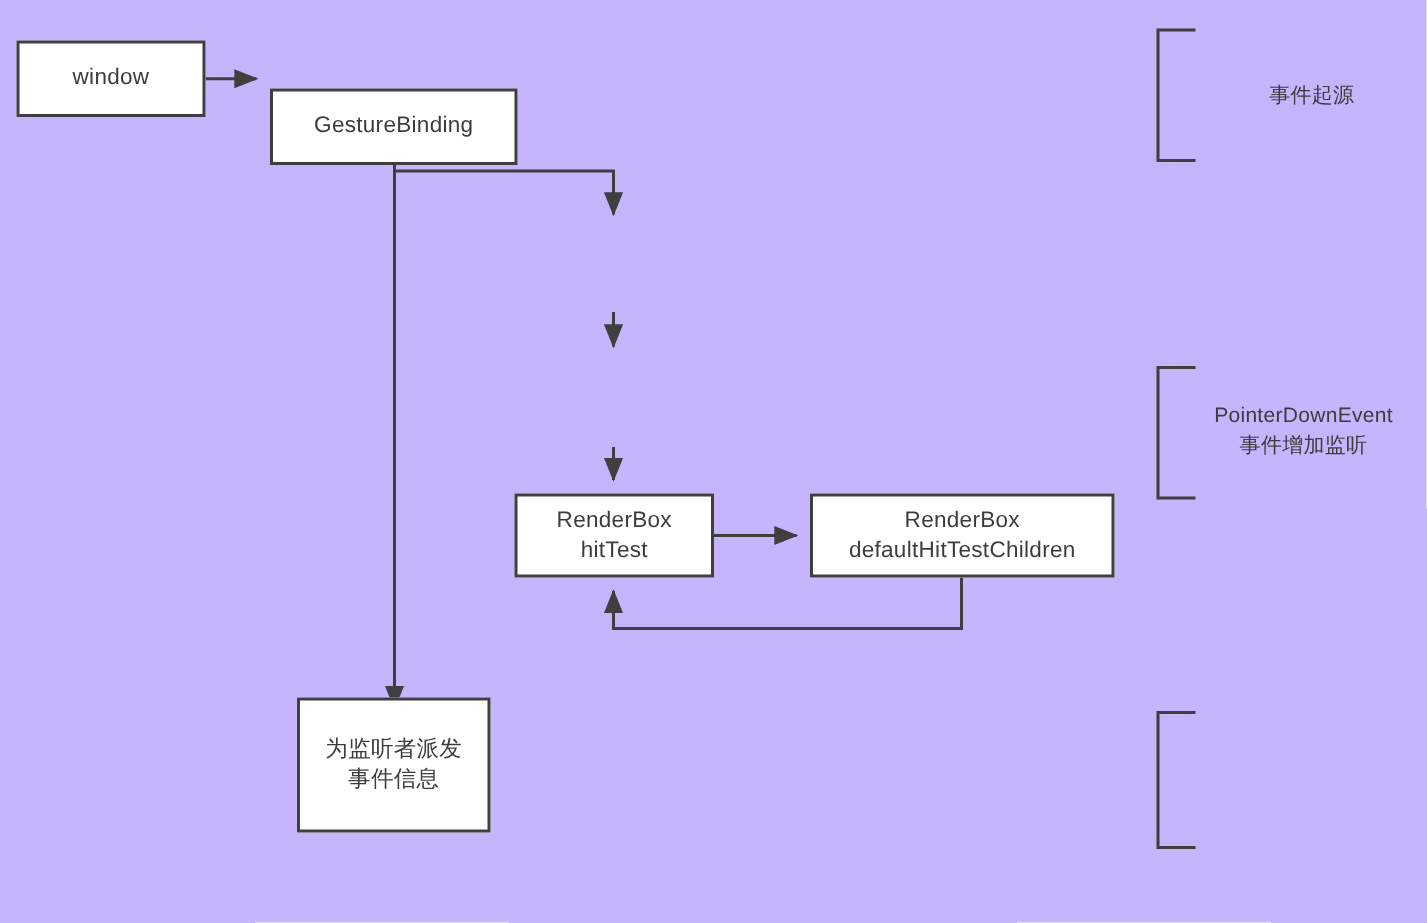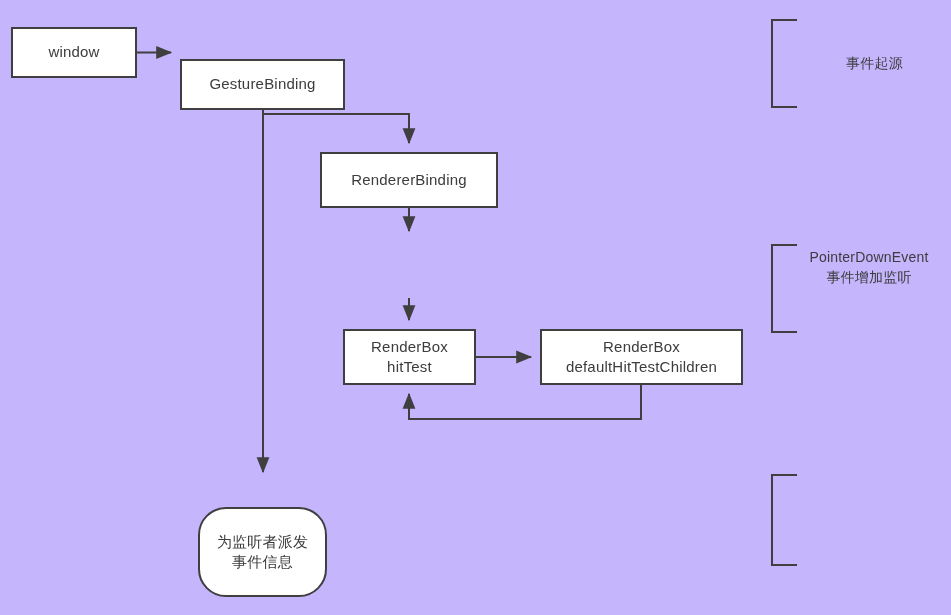--- a/index.html
+++ b/index.html
@@ -92,39 +92,36 @@
   </svg>
 
   <div class="node-box" style="left:11px; top:27px; width:126px; height:51px;">
     <span class="node-label">window</span>
   </div>
 
   <div class="node-box" style="left:180px; top:27px; width:165px; height:51px;margin-top:32px;">
     <span class="node-label">GestureBinding</span>
   </div>
 
-  <div class="node-box" style="left:320px; top:152px; width:178px; height:56px;">
-    <span class="node-label">RendererBinding</span>
-  </div>
 
 
   <div class="node-box" style="left:343px; top:329px; width:133px; height:56px;">
     <span class="node-label">RenderBox
 hitTest</span>
   </div>
 
   <div class="node-box" style="left:540px; top:329px; width:203px; height:56px;">
     <span class="node-label">RenderBox
 defaultHitTestChildren</span>
   </div>
 
-  <div class="node-box" style="left:198px; top:507px; width:129px; height:90px;border-radius:28px;">
+  <div class="node-box" style="left:198px; top:465px; width:129px; height:90px;">
     <span class="node-label">为监听者派发
 事件信息</span>
   </div>
 
   <div class="annotation-text" style="left:802px; top:53px; width:145px;">事件起源</div>
 
-  <div class="annotation-text" style="left:790px; top:247px; width:158px;">PointerDownEvent
+  <div class="annotation-text" style="left:790px; top:266px; width:158px;">PointerDownEvent
 事件增加监听</div>
 
 
 </div>
 
 </body></html>

